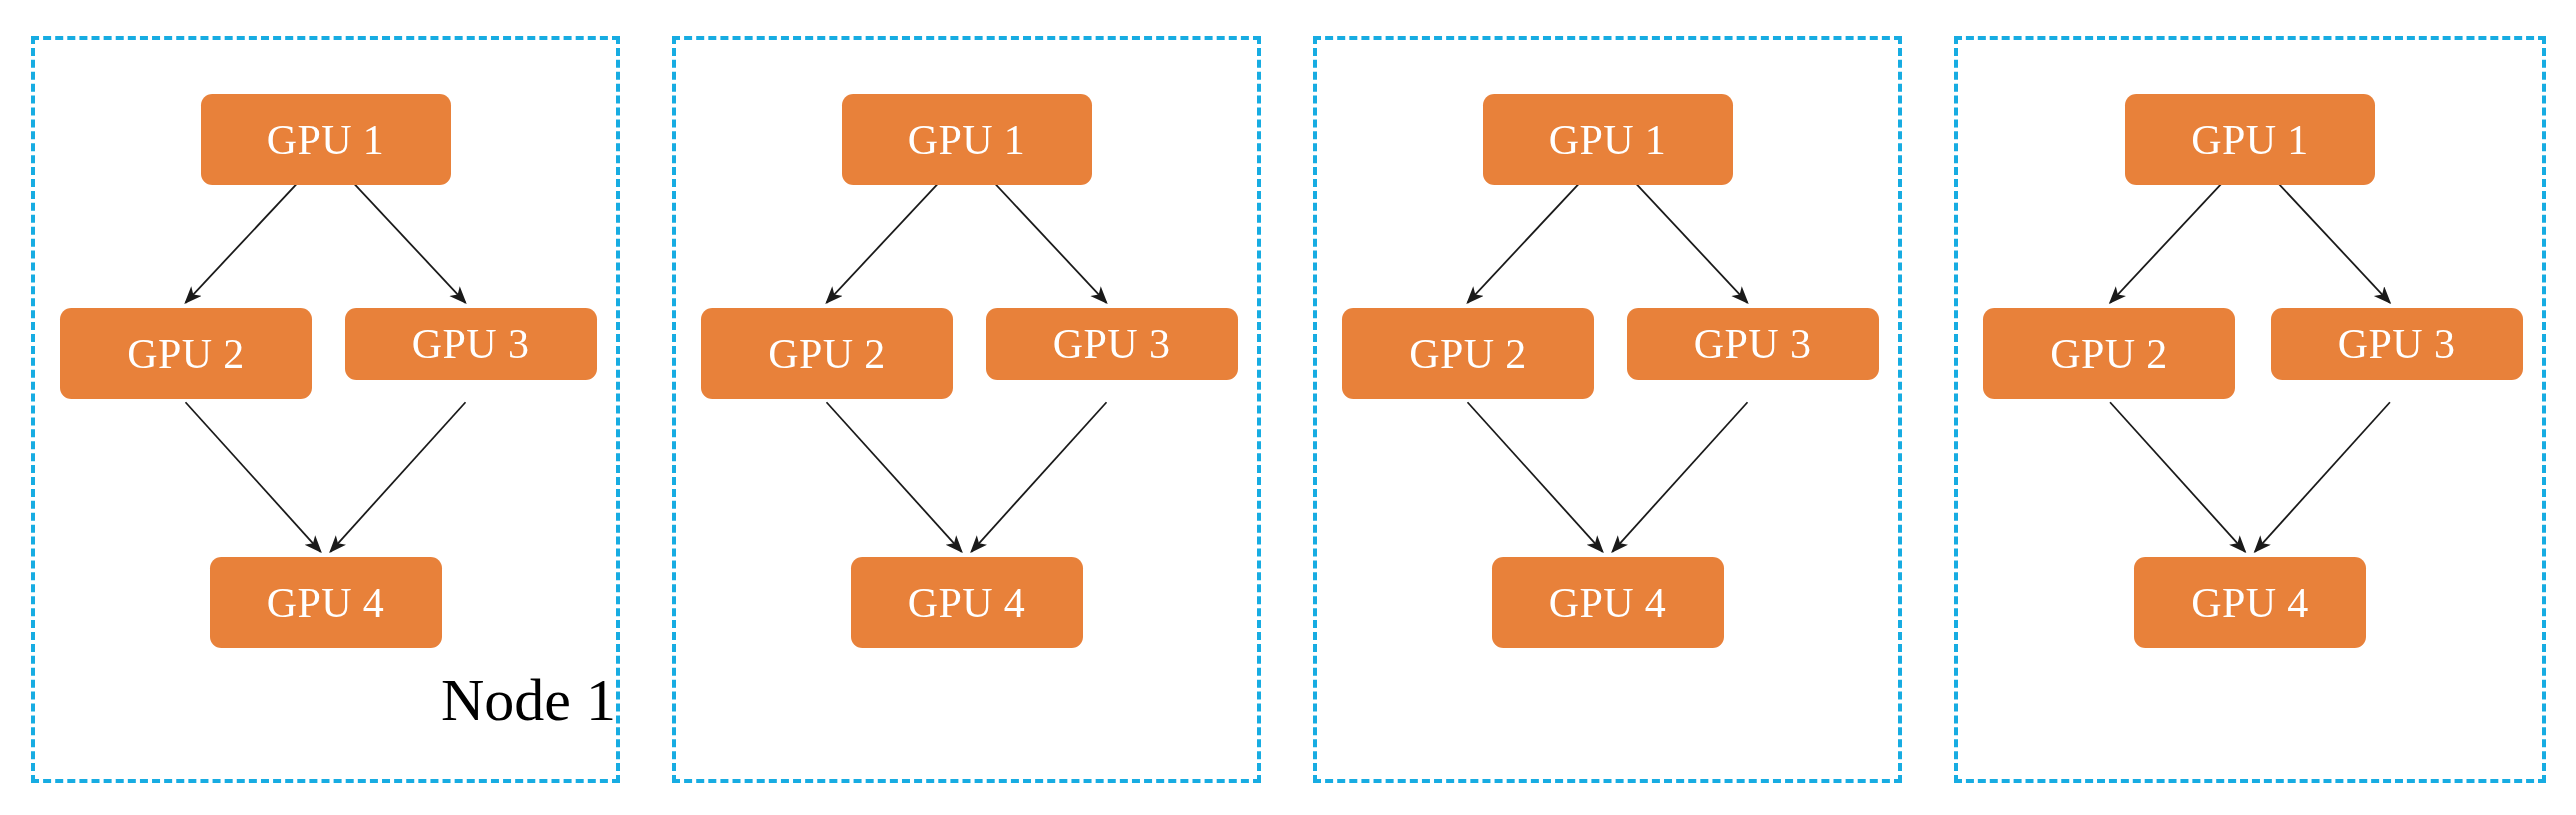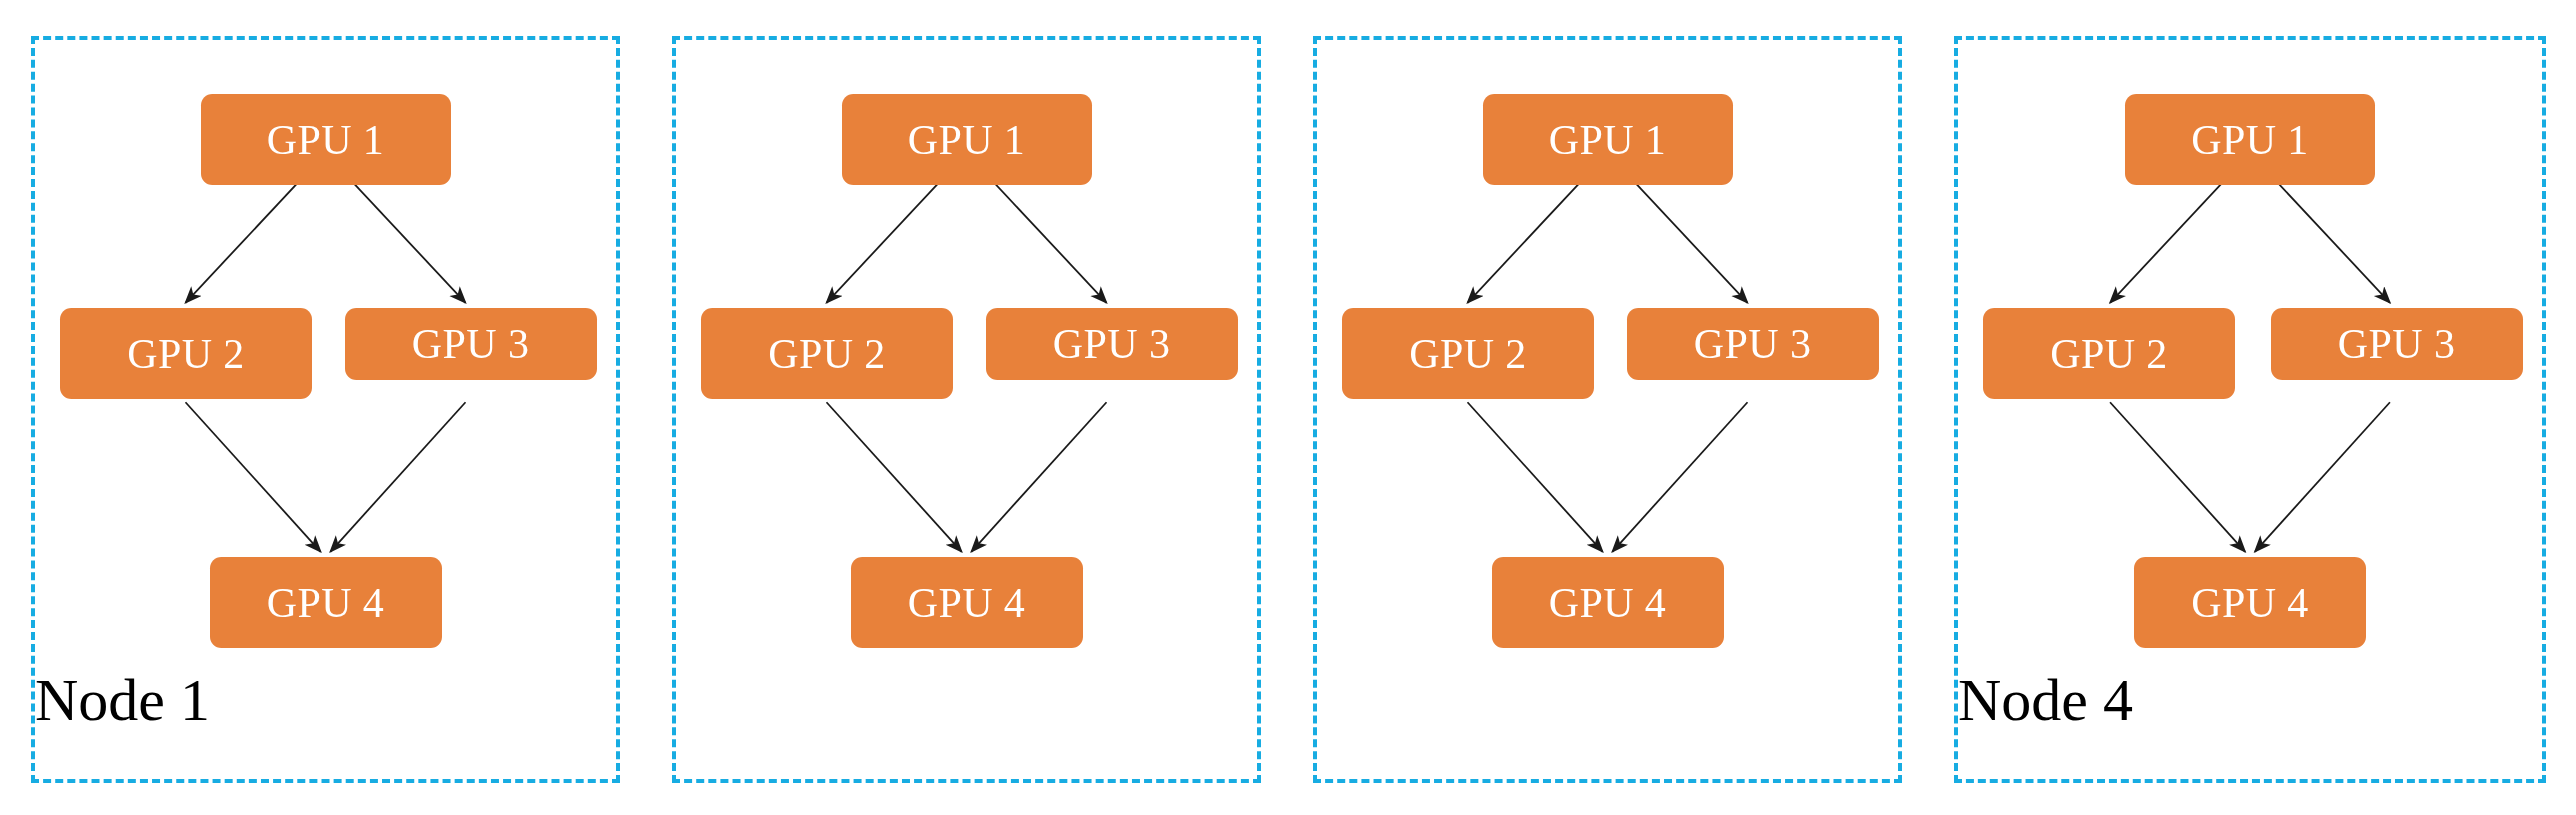--- a/index.html
+++ b/index.html
@@ -90,21 +90,21 @@
     height: 100%;
     pointer-events: none;
     overflow: visible;
   }
 
   .node-label {
     position: absolute;
     left: 0;
     right: 0;
     top: 630px;
-    text-align: left;
+    text-align: right;
     color: #000000;
     font-family: "Liberation Serif", "DejaVu Serif", serif;
     font-size: 60px;
     line-height: 1;
     white-space: nowrap;
   }
 </style>
 </head>
 <body>
 
@@ -225,18 +225,17 @@
       <div class="gpu-box gpu-mid-left">
         <span>GPU 2</span>
       </div>
       <div class="gpu-box gpu-mid-right">
         <span>GPU 3</span>
       </div>
       <div class="gpu-box gpu-bottom">
         <span>GPU 4</span>
       </div>
 
-      <div class="node-label">Node 4</div>
     </div>
   </div>
 
 </div>
 
 
 </body></html>

